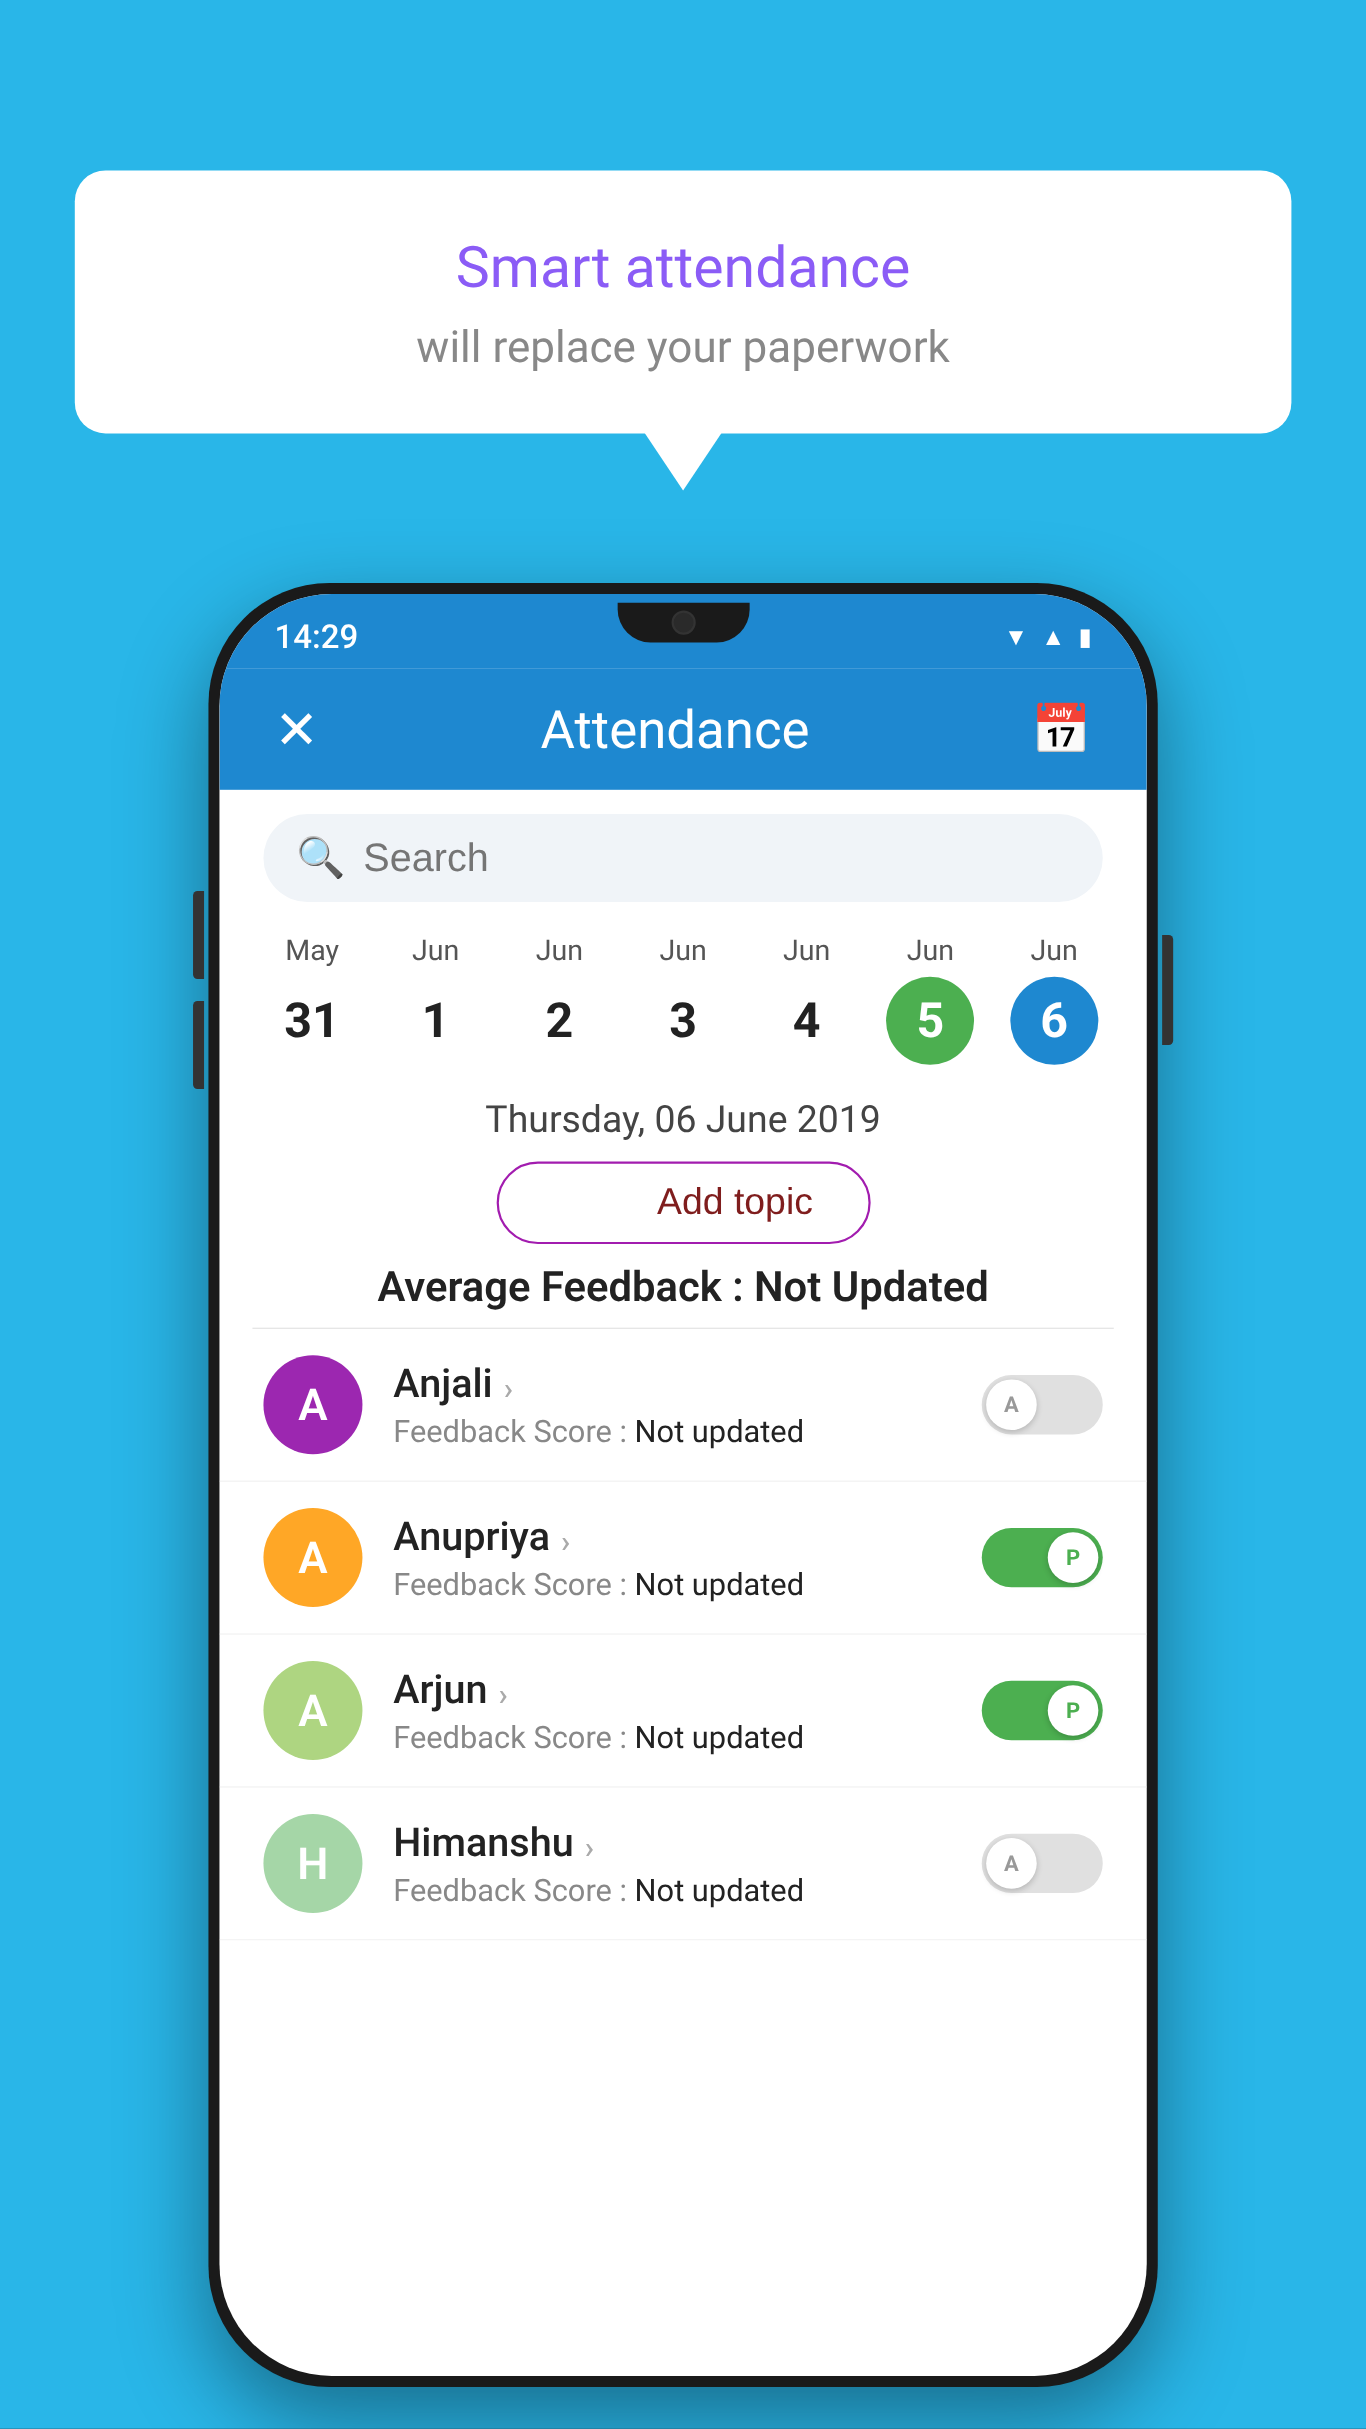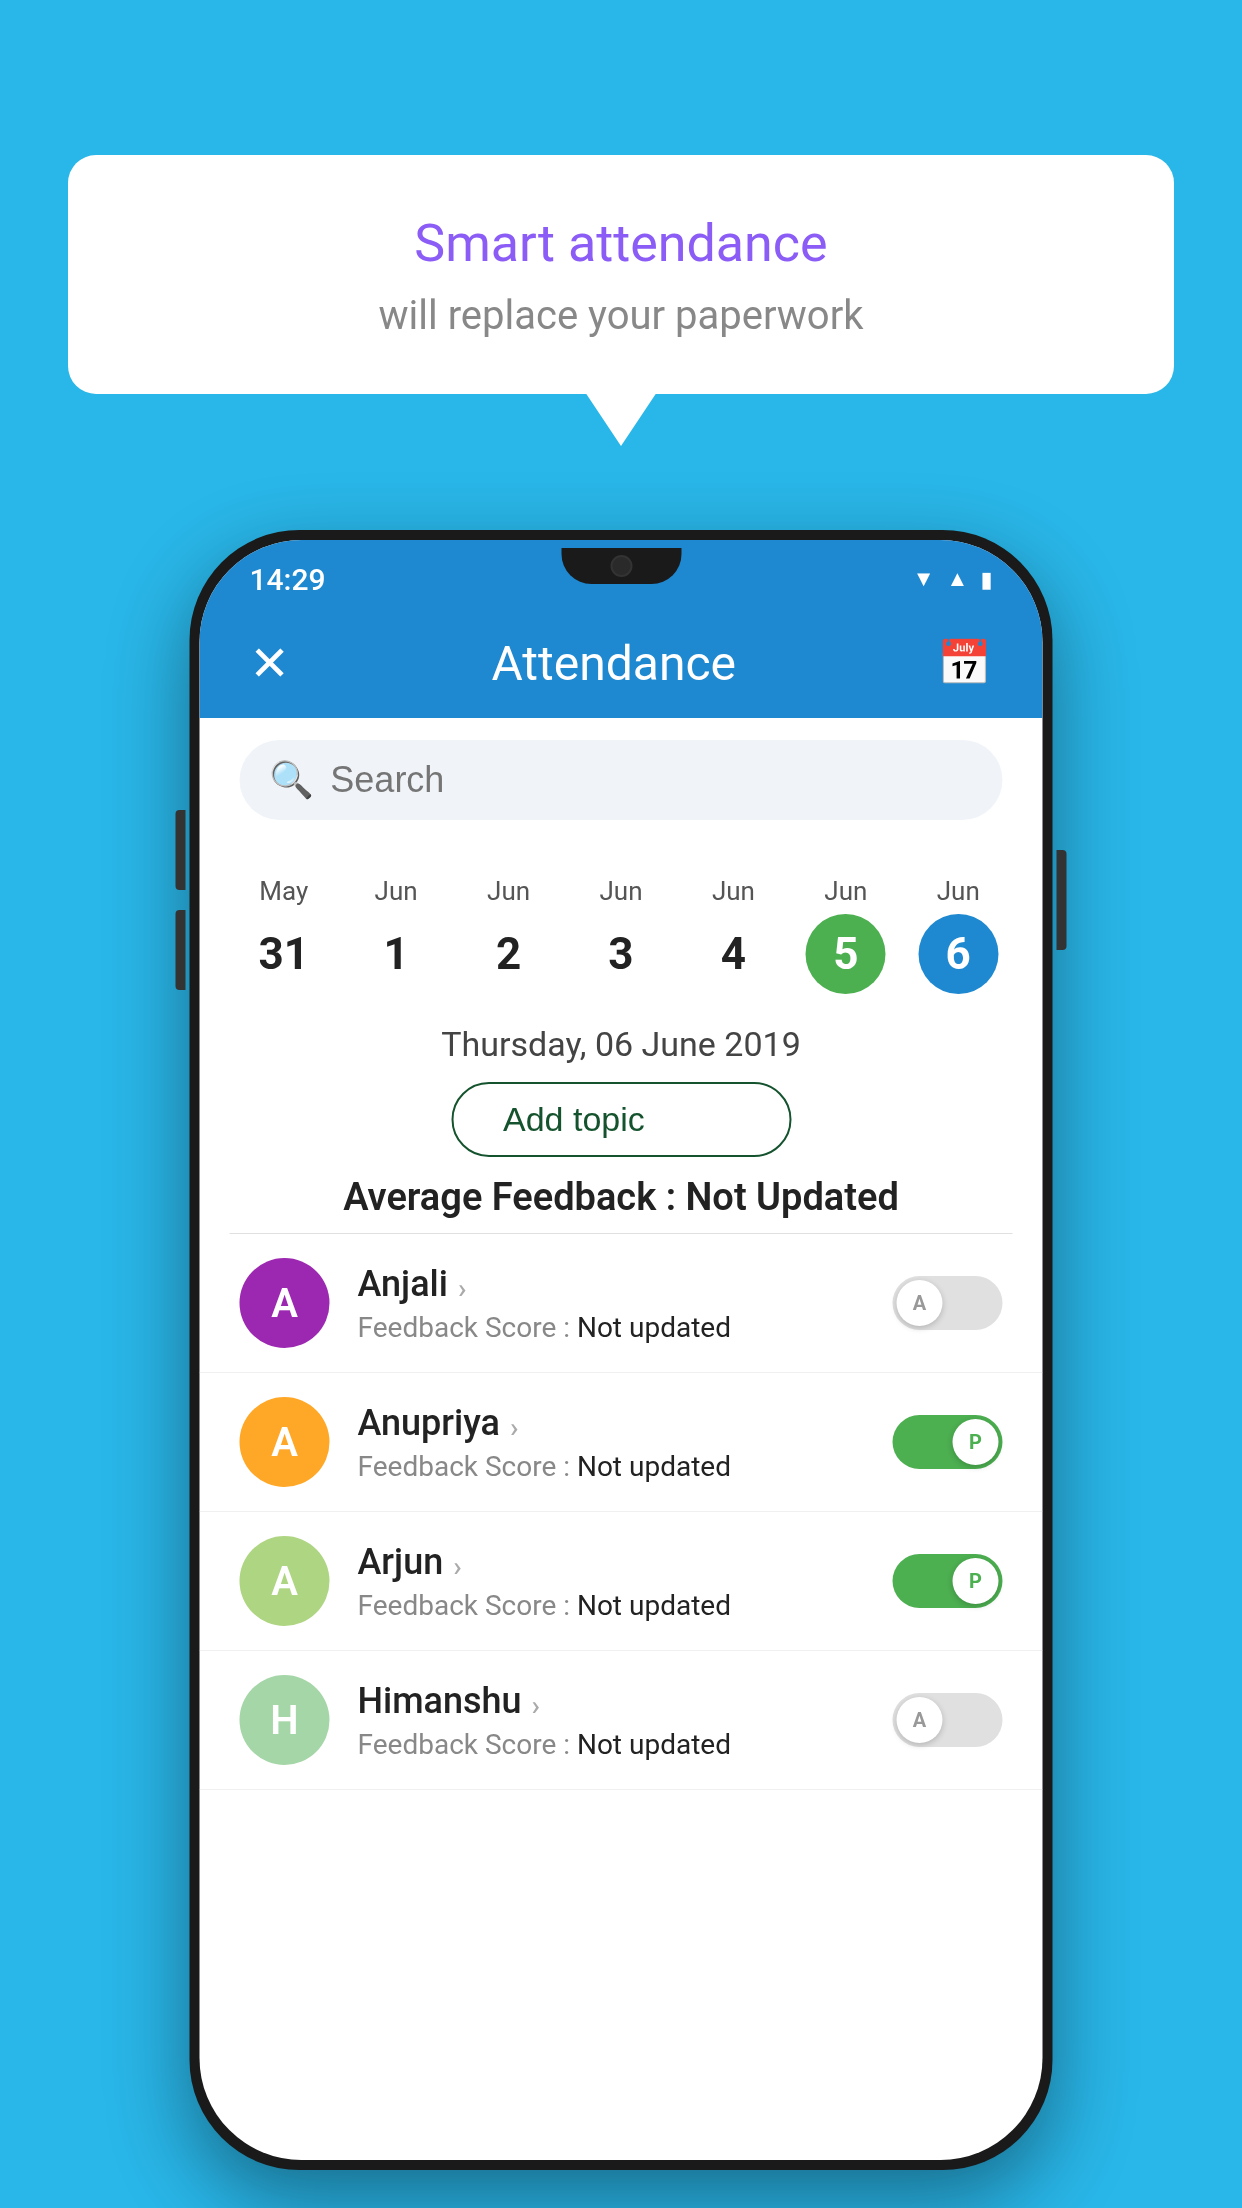--- a/index.html
+++ b/index.html
@@ -173,21 +173,20 @@
       outline: none;
       flex: 1;
     }
 
     
     .date-strip {
       display: flex;
       align-items: center;
       padding: 30px 30px 0;
       gap: 4px;
-      margin-top: 26px;
     }
     .date-item {
       flex: 1;
       text-align: center;
       cursor: pointer;
     }
     .date-item .month-label {
       font-size: 26px;
       color: #555;
       margin-bottom: 8px;
@@ -220,29 +219,29 @@
       padding: 30px 0 18px;
       font-size: 34px;
       color: #444;
       font-weight: 400;
     }
 
     
     .add-topic-btn {
       display: block;
       margin: 0 auto 18px;
-      border: 2px solid #14532d;
+      border: 2px solid #a21caf;
       border-radius: 40px;
       padding: 16px 50px;
       background: white;
-      color: #14532d;
+      color: #7f1d1d;
       font-size: 34px;
       cursor: pointer;
       width: 340px;
-      text-align: left;
+      text-align: right;
     }
 
     
     .avg-feedback {
       text-align: center;
       font-size: 38px;
       color: #888;
       margin-bottom: 14px;
     }
     .avg-feedback span {

